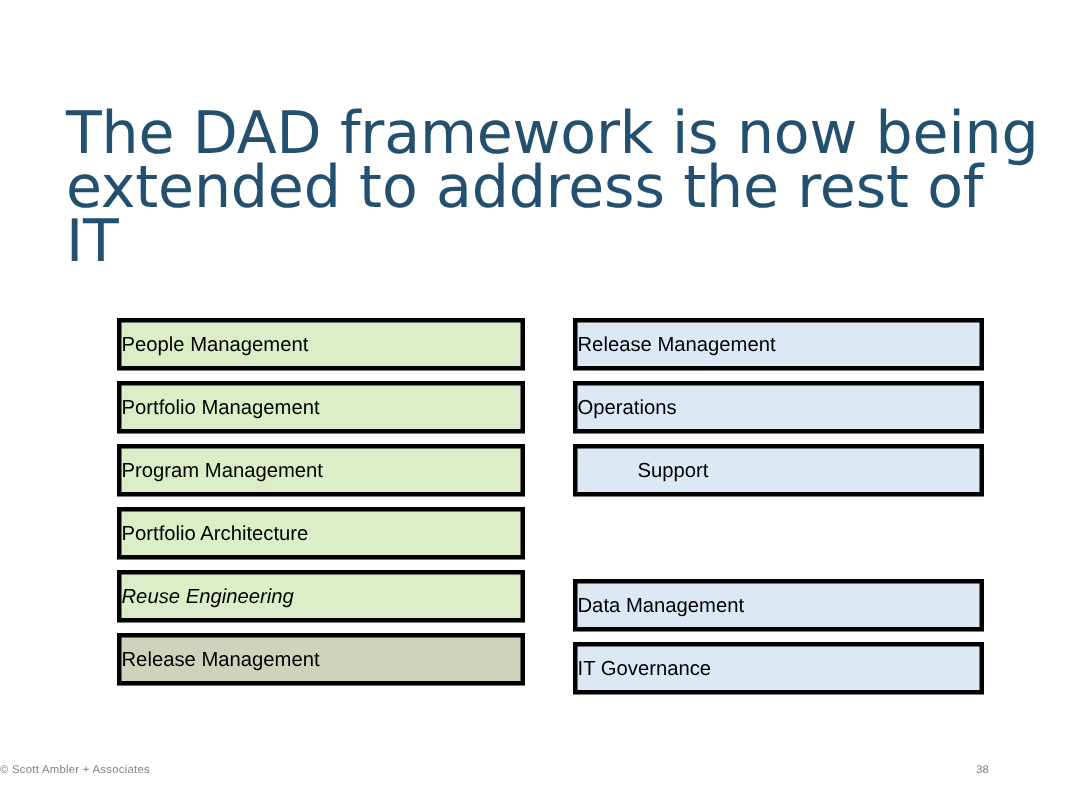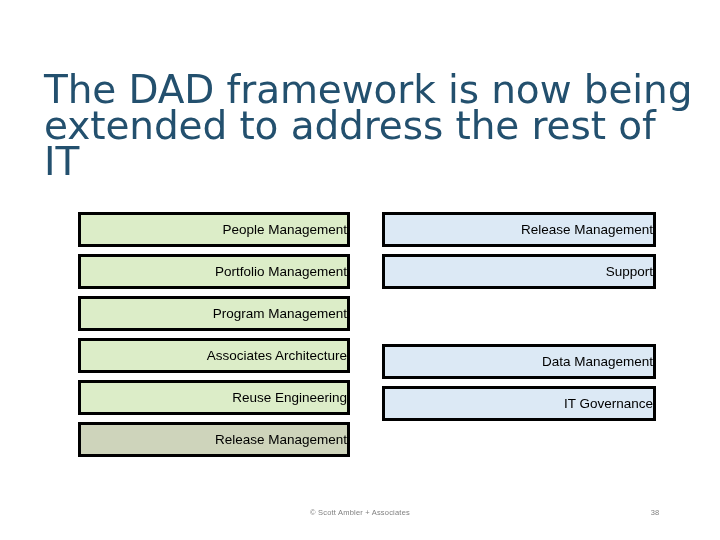--- a/index.html
+++ b/index.html
@@ -48,33 +48,32 @@
     gap: 7px;
   }
   .col-left  { width: 272px; }
   .col-right { width: 274px; }
   .box {
     box-sizing: border-box;
     height: 35px;
     border: 3px solid #4c1d95;
     display: flex;
     align-items: center;
-    justify-content: flex-end;
+    justify-content: flex-start;
     color: #000000;
     font-size: 13.5px;
     font-family: "Liberation Sans", sans-serif;
     line-height: 1;
     white-space: nowrap;
   }
   .footer-copyright {
     position: absolute;
     left: 0;
     top: 508px;
     width: 720px;
-    text-align: center;
     color: #808080;
     font-size: 7.5px;
     font-family: "Liberation Sans", sans-serif;
     letter-spacing: 0.2px;
   }
   .footer-pagenum {
     position: absolute;
     left: 635px;
     top: 508px;
     width: 40px;
@@ -90,40 +89,43 @@
 <div class="slide">
 
   <div class="slide-title" style="color: rgb(35, 80, 110);">The DAD framework is now being extended to address the rest of IT</div>
 
   <div class="grid">
 
     <div class="column col-left">
       <div class="box" style="background-color: rgb(220, 237, 200); border-color: rgb(0, 0, 0); color: rgb(0, 0, 0);">
         <span>People Management</span>
       </div>
-      <div class="box" style="background-color: rgb(220, 237, 200); border-color: rgb(0, 0, 0); color: rgb(0, 0, 0); padding-left: 40px;">
+      <div class="box" style="background-color: rgb(220, 237, 200); border-color: rgb(0, 0, 0); color: rgb(0, 0, 0);">
         <span>Portfolio Management</span>
       </div>
       <div class="box" style="background-color: rgb(220, 237, 200); border-color: rgb(0, 0, 0); color: rgb(0, 0, 0);">
         <span>Program Management</span>
       </div>
       <div class="box" style="background-color: rgb(220, 237, 200); border-color: rgb(0, 0, 0); color: rgb(0, 0, 0);">
-        <span>Associates Architecture</span>
+        <span>Portfolio Architecture</span>
       </div>
-      <div class="box" style="background-color: rgb(220, 237, 200); border-color: rgb(0, 0, 0); color: rgb(0, 0, 0);">
+      <div class="box" style="background-color: rgb(220, 237, 200); border-color: rgb(0, 0, 0); color: rgb(0, 0, 0); font-style: italic;">
         <span>Reuse Engineering</span>
       </div>
       <div class="box" style="background-color: rgb(206, 212, 187); border-color: rgb(0, 0, 0); color: rgb(0, 0, 0);">
         <span>Release Management</span>
       </div>
     </div>
 
     <div class="column col-right">
       <div class="box" style="background-color: rgb(220, 233, 245); border-color: rgb(0, 0, 0); color: rgb(0, 0, 0);">
         <span>Release Management</span>
+      </div>
+      <div class="box" style="background-color: rgb(220, 233, 245); border-color: rgb(0, 0, 0); color: rgb(0, 0, 0);">
+        <span>Operations</span>
       </div>
       <div class="box" style="background-color: rgb(220, 233, 245); border-color: rgb(0, 0, 0); color: rgb(0, 0, 0); padding-left: 40px;">
         <span>Support</span>
       </div>
       <div class="box" style="background-color: rgb(220, 233, 245); border-color: rgb(0, 0, 0); color: rgb(0, 0, 0); margin-top: 48px;">
         <span>Data Management</span>
       </div>
       <div class="box" style="background-color: rgb(220, 233, 245); border-color: rgb(0, 0, 0); color: rgb(0, 0, 0);">
         <span>IT Governance</span>
       </div>

